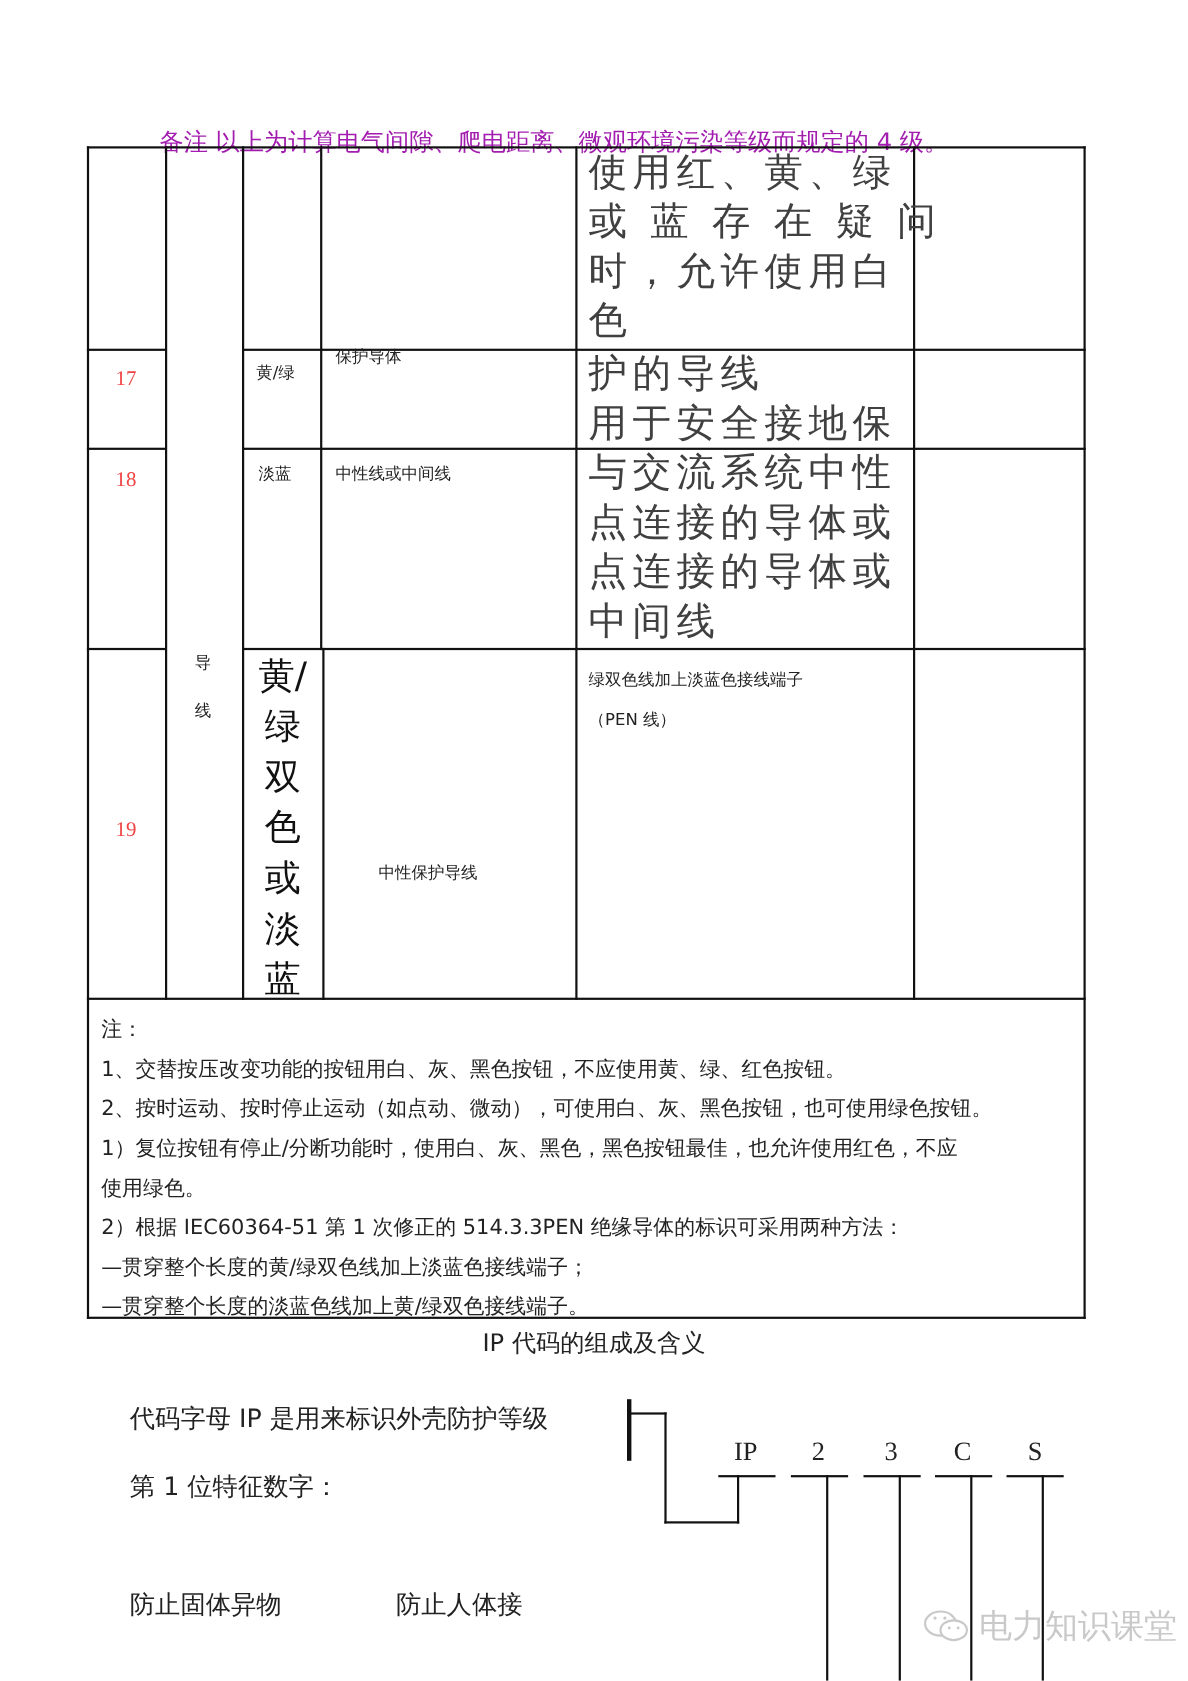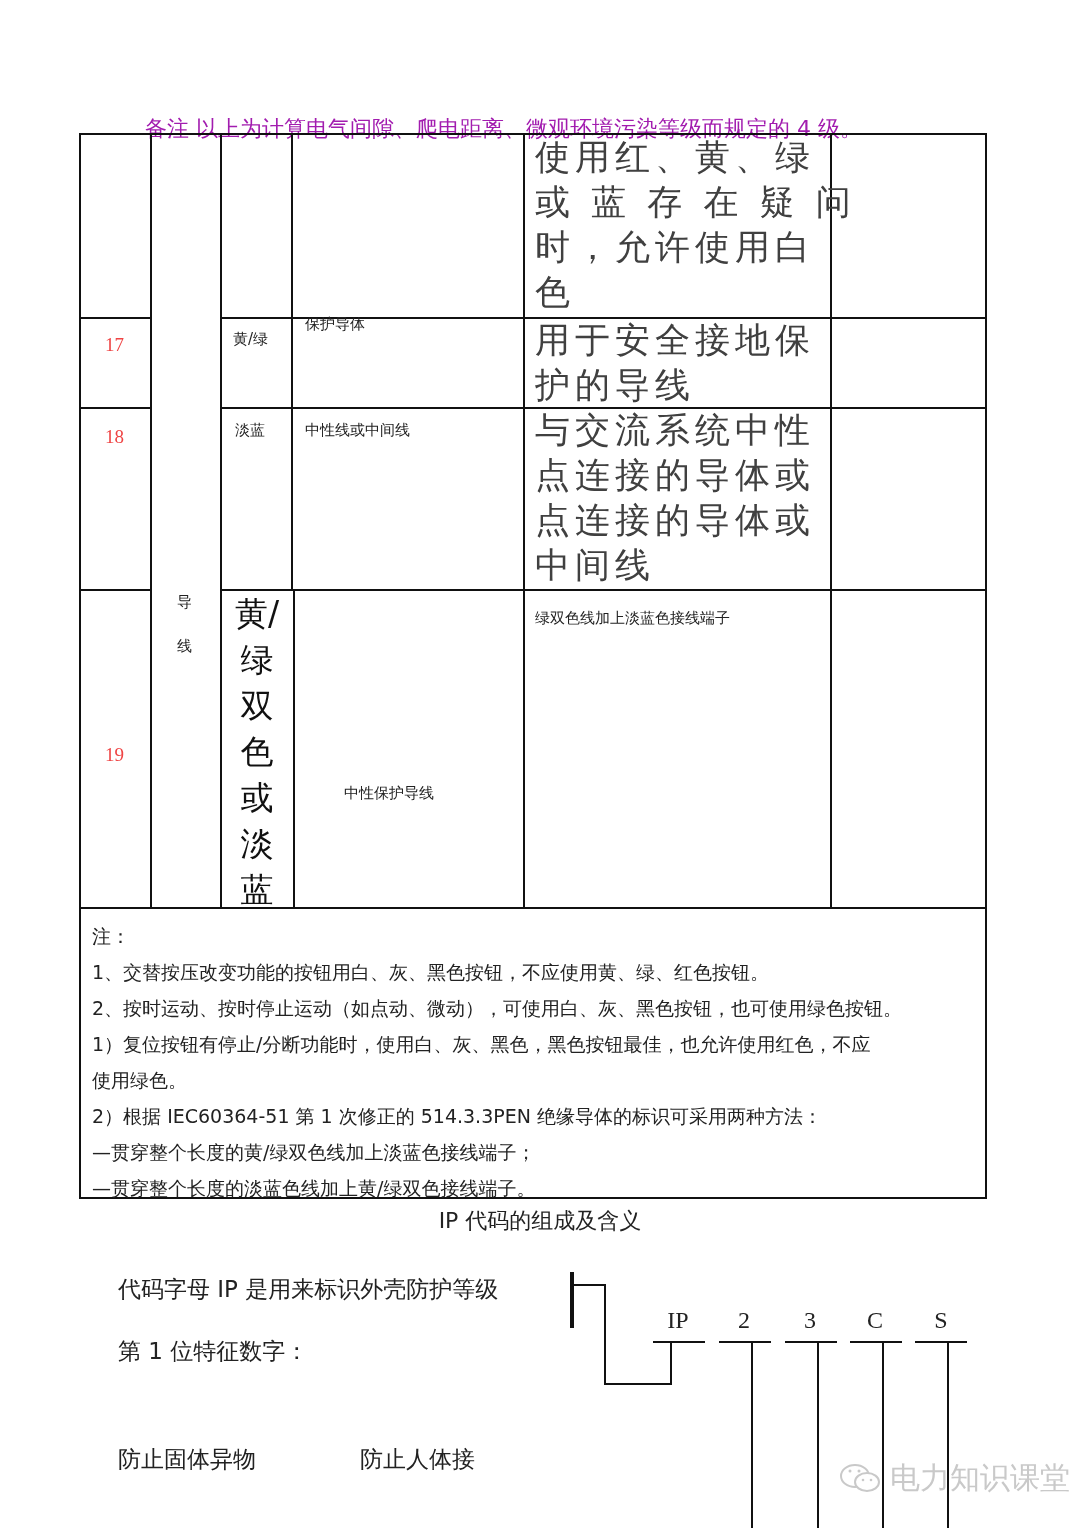--- a/index.html
+++ b/index.html
@@ -54,22 +54,22 @@
   <div class="abs smtxt" style="left:177px; top:580px; line-height:44px;">
     <div>导</div>
     <div>线</div>
   </div>
 
   <div>
     <div class="abs num serif" style="left:105px; top:334px;">17</div>
     <div class="abs smtxt" style="left:233px; top:330px;">黄/绿</div>
     <div class="abs smtxt" style="left:305px; top:315px;">保护导体</div>
     <div class="abs bigtxt" style="left:535px; top:318px;">
+      <div>护的导线</div>
       <div>用于安全接地保</div>
-      <div>护的导线</div>
     </div>
   </div>
 
   <div>
     <div class="abs num serif" style="left:105px; top:426px;">18</div>
     <div class="abs smtxt" style="left:235px; top:421px;">淡蓝</div>
     <div class="abs smtxt" style="left:305px; top:421px;">中性线或中间线</div>
     <div class="abs bigtxt" style="left:535px; top:408px;">
       <div>与交流系统中性</div>
       <div>点连接的导体或</div>
@@ -85,20 +85,21 @@
       <div>绿</div>
       <div>双</div>
       <div>色</div>
       <div>或</div>
       <div>淡</div>
       <div>蓝</div>
     </div>
     <div class="abs smtxt" style="left:344px; top:784px;">中性保护导线</div>
     <div class="abs smtxt" style="left:535px; top:600px; line-height:36px;">
       <div>绿双色线加上淡蓝色接线端子</div>
+      <div>（PEN 线）</div>
     </div>
   </div>
 
   <div class="abs notes" style="top:918px; line-height:36px;">
     <div>注：</div>
     <div>1、交替按压改变功能的按钮用白、灰、黑色按钮，不应使用黄、绿、红色按钮。</div>
     <div>2、按时运动、按时停止运动（如点动、微动），可使用白、灰、黑色按钮，也可使用绿色按钮。</div>
     <div>1）复位按钮有停止/分断功能时，使用白、灰、黑色，黑色按钮最佳，也允许使用红色，不应</div>
     <div>使用绿色。</div>
     <div>2）根据 IEC60364-51 第 1 次修正的 514.3.3PEN 绝缘导体的标识可采用两种方法：</div>

